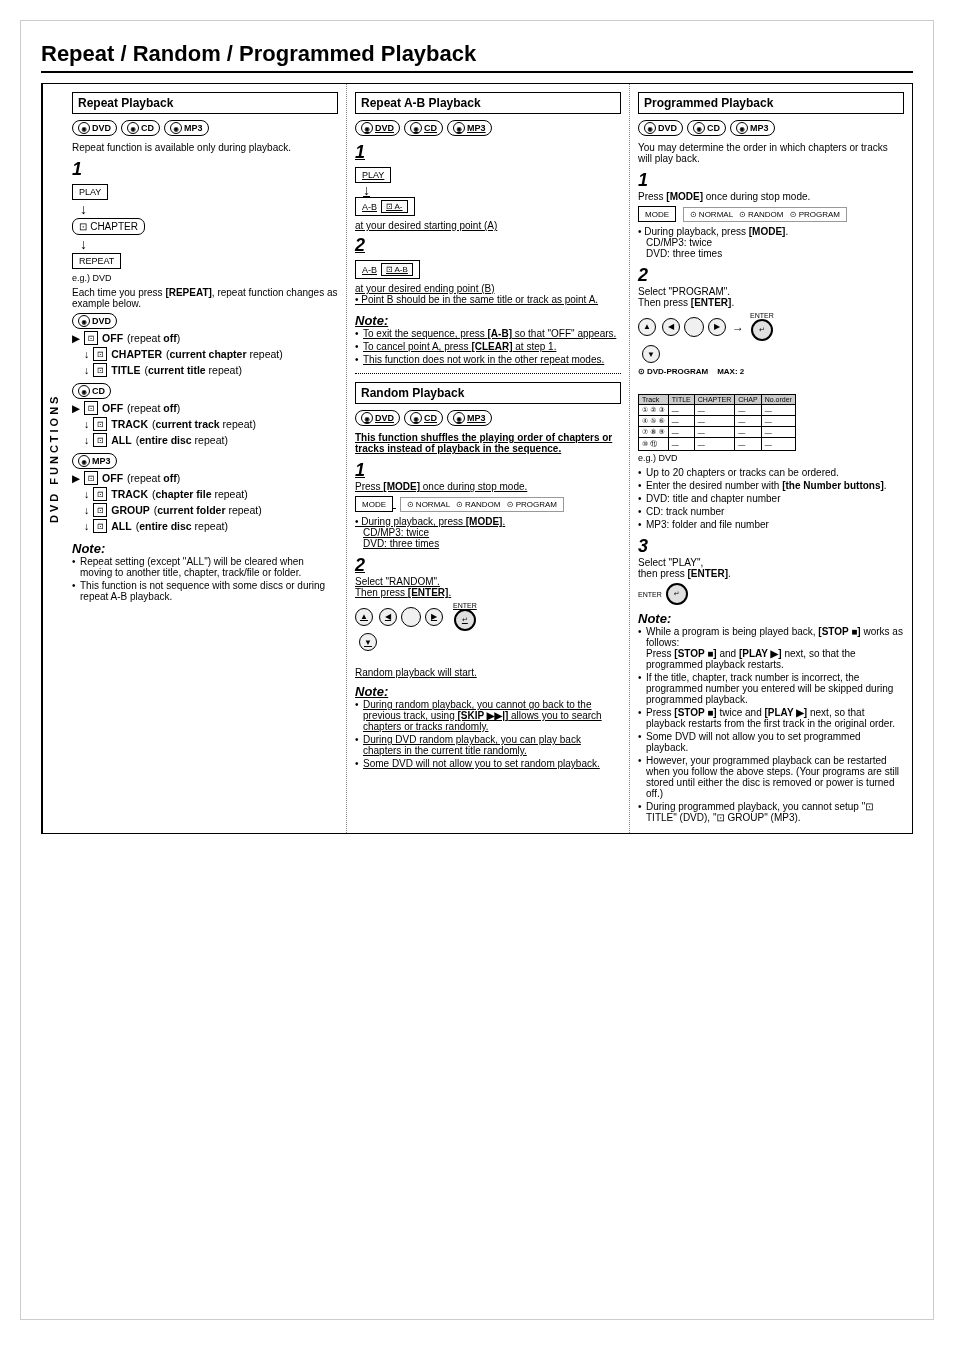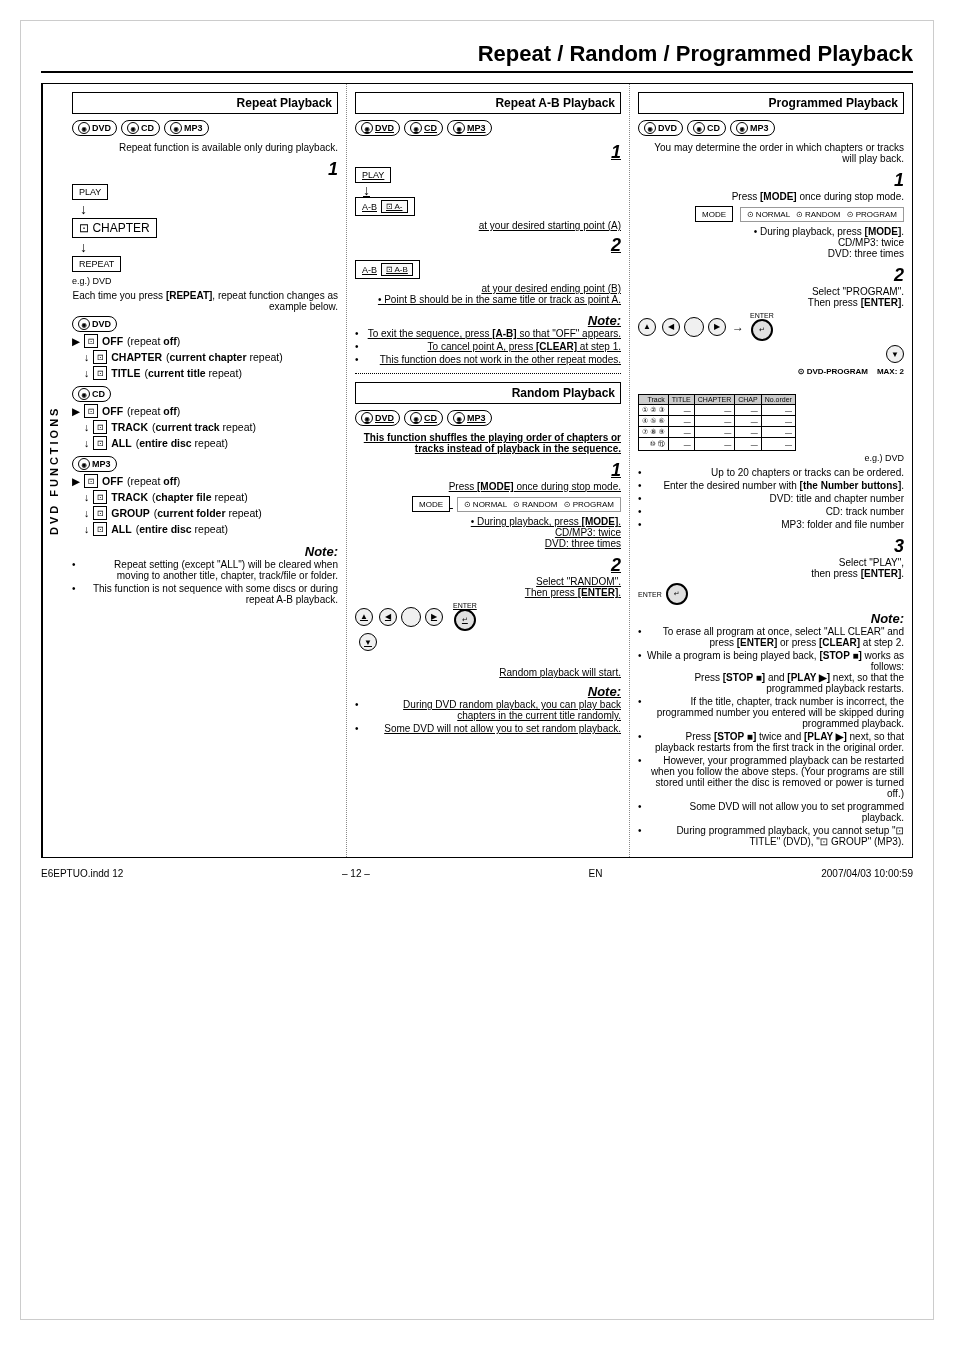--- a/index.html
+++ b/index.html
@@ -11,21 +11,20 @@
       font-size: 11px;
       color: #000;
       position: relative;
     }
     .page-border {
       border: 1px solid #ccc;
       margin: 20px;
       padding: 20px;
       min-height: 1300px;
       position: relative;
-      text-align: right;
     }
     .main-title {
       font-size: 22px;
       font-weight: bold;
       border-bottom: 2px solid #000;
       margin-bottom: 10px;
       padding-bottom: 4px;
     }
     .column {
       flex: 1;
@@ -221,21 +220,21 @@
       </div>
 
       <p style="margin-bottom:6px; font-size:10px;">Repeat function is available only during playback.</p>
 
       <div>
         <span class="step-num">1</span>
         <div class="flow-diagram">
           <div class="flow-box">PLAY</div>
           <div class="arrow-down">↓</div>
           <div style="display:flex; gap:4px; align-items:center;">
-            <div class="flow-box" style="font-size:12px;">⊡ CHAPTER</div>
+            <div class="flow-box" style="font-size:10px;border-radius:7px;">⊡ CHAPTER</div>
           </div>
           <div class="arrow-down">↓</div>
           <div class="flow-box">REPEAT</div>
           <div style="font-size:9px; margin-top:2px;">e.g.) DVD</div>
         </div>
       </div>
 
       <p style="font-size:10px; margin-bottom:4px;">
         Each time you press <strong>[REPEAT]</strong>, repeat function changes as example below.
       </p>
@@ -437,20 +436,21 @@
         <div style="display:flex; flex-direction:column; align-items:flex-start; margin-left:4px;">
           <div class="round-btn" style="margin-top:-2px;">▼</div>
         </div>
         <p style="font-size:10px; margin-top:16px;">Random playback will start.</p>
       </div>
 
       
       <div class="note-section" style="margin-top:6px;">
         <p class="note-title">Note:</p>
         <ul class="note-list">
+          <li>During random playback, you cannot go back to the previous track, using <strong>[SKIP ▶▶|]</strong> allows you to search chapters or tracks randomly.</li>
           <li>During DVD random playback, you can play back chapters in the current title randomly.</li>
           <li>Some DVD will not allow you to set random playback.</li>
         </ul>
       </div>
     </div>
 
     <div class="column" style="flex:1;">
       <div class="col-title">Programmed Playback</div>
 
       <div class="format-icons">
@@ -568,31 +568,24 @@
         <div style="display:flex; align-items:center; gap:4px; margin:4px 0;">
           <span style="font-size:7px;">ENTER</span>
           <div class="enter-btn">↵</div>
         </div>
       </div>
 
       
       <div class="note-section" style="margin-top:6px;">
         <p class="note-title">Note:</p>
         <ul class="note-list">
-          <li>To erase all program at once, select "ALL CLEAR" and press <strong>[ENTER]</strong> or press <strong>[CLEAR]</strong> at step 2.</li>
           <li>While a program is being played back, <strong>[STOP ■]</strong> works as follows:<br>Press <strong>[STOP ■]</strong> and <strong>[PLAY ▶]</strong> next, so that the programmed playback restarts.</li>
           <li>If the title, chapter, track number is incorrect, the programmed number you entered will be skipped during programmed playback.</li>
           <li>Press <strong>[STOP ■]</strong> twice and <strong>[PLAY ▶]</strong> next, so that playback restarts from the first track in the original order.</li>
+          <li>Some DVD will not allow you to set programmed playback.</li>
           <li>However, your programmed playback can be restarted when you follow the above steps. (Your programs are still stored until either the disc is removed or power is turned off.)</li>
-          <li>Some DVD will not allow you to set programmed playback.</li>
           <li>During programmed playback, you cannot setup "⊡ TITLE" (DVD), "⊡ GROUP" (MP3).</li>
         </ul>
       </div>
     </div>
   </div>
 
-  <div class="page-footer">
-    <span>E6EPTUO.indd  12</span>
-    <span>– 12 –</span>
-    <span>EN</span>
-    <span>2007/04/03  10:00:59</span>
-  </div>
 </div>
 
 </body></html>

